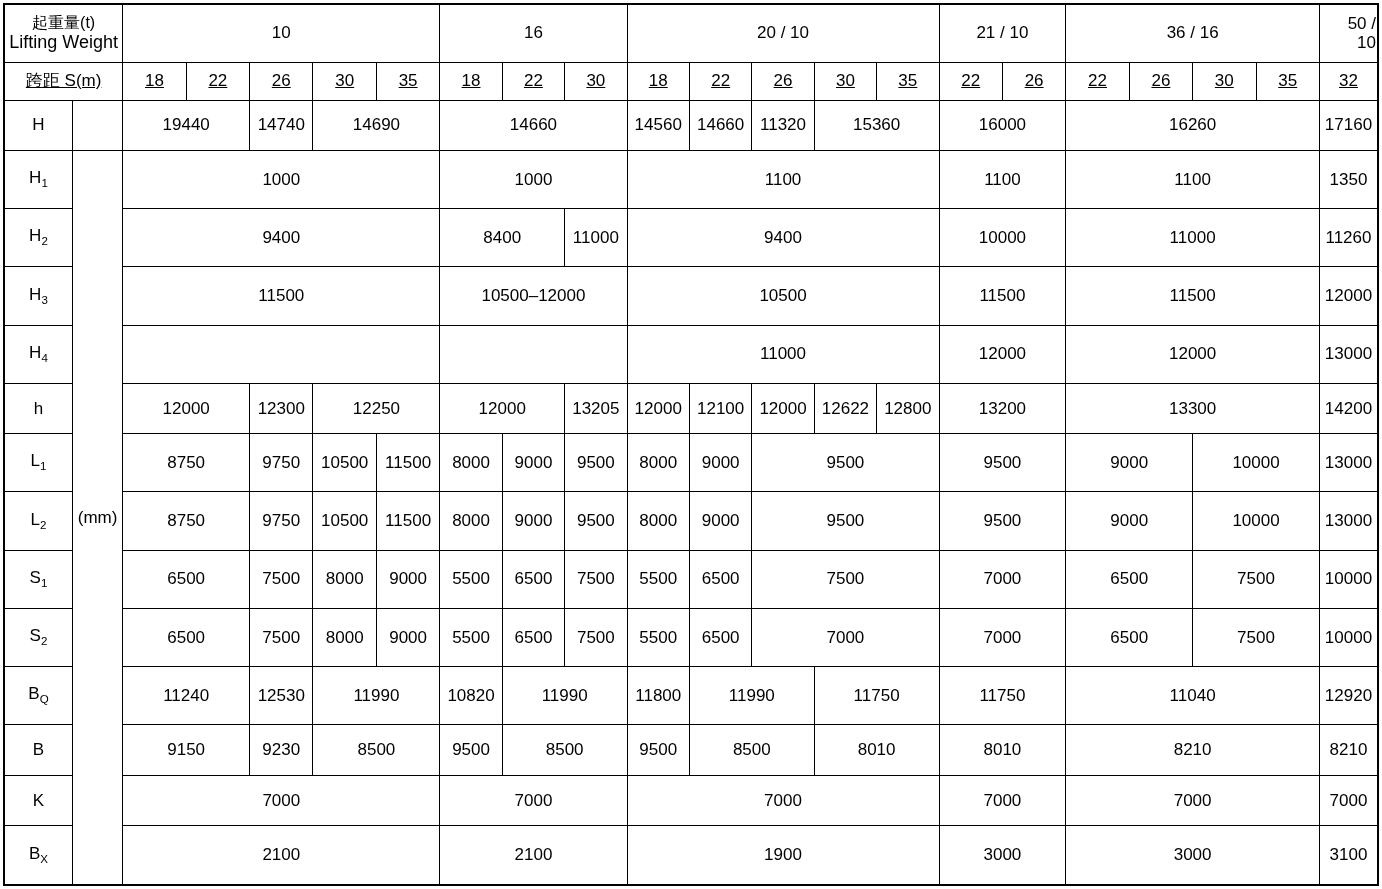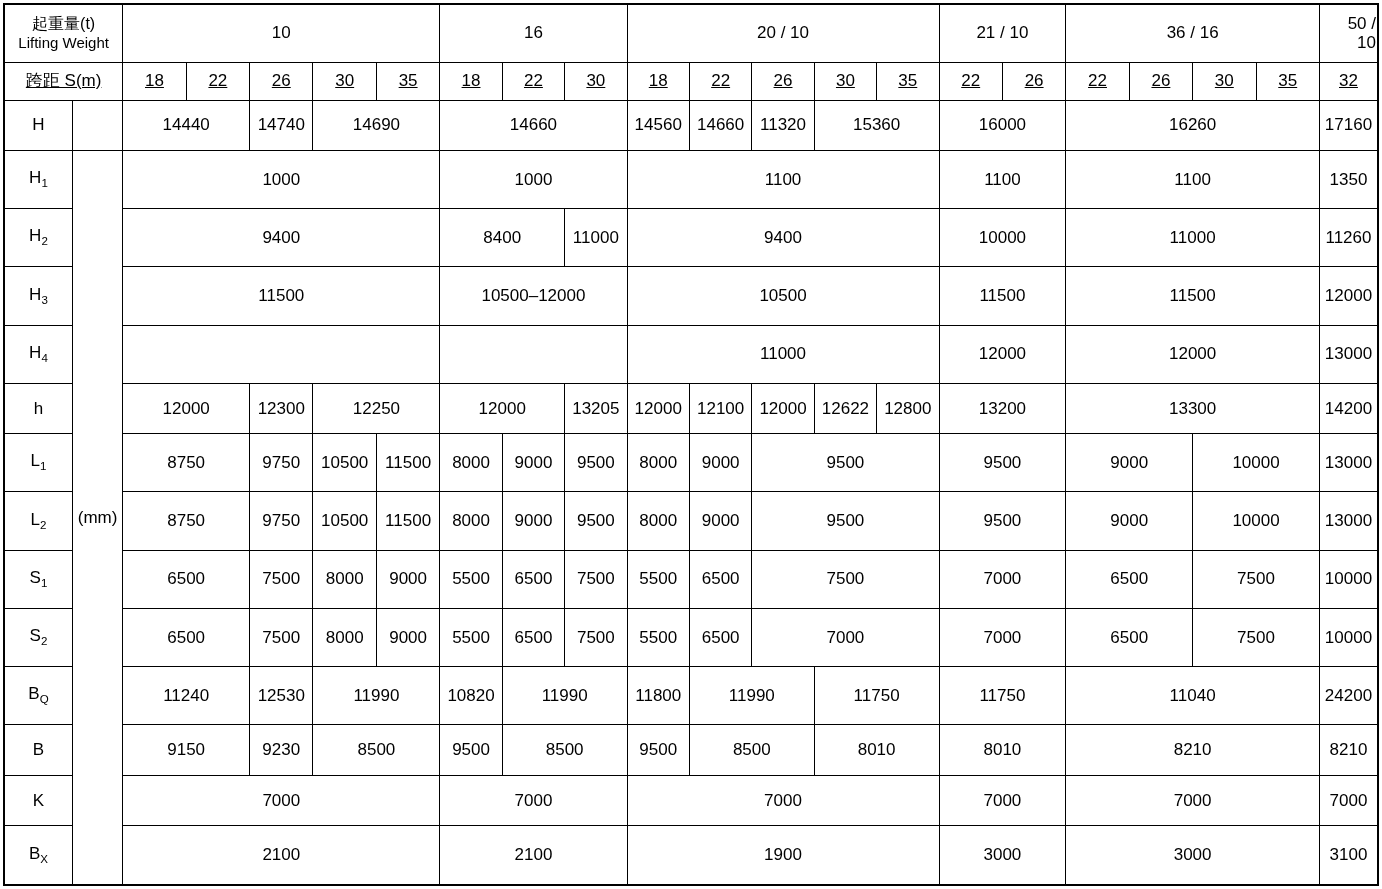--- a/index.html
+++ b/index.html
@@ -36,21 +36,21 @@
     overflow: hidden;
   }
   td.hdr-cap {
     font-size: 16px;
     line-height: 1.2;
   }
   td.hdr-cap .cn {
     font-size: 16px;
   }
   td.hdr-cap .en {
-    font-size: 15px;
+    font-size: 18px;
   }
   td.rowlabel {
     font-size: 19px;
   }
   td.unitcell {
     font-size: 16px;
   }
   td.grouphdr {
     font-size: 18px;
   }
@@ -132,21 +132,21 @@
           <td class="spanhdr">26</td>
           <td class="spanhdr">22</td>
           <td class="spanhdr">26</td>
           <td class="spanhdr">30</td>
           <td class="spanhdr">35</td>
           <td class="spanhdr">32</td>
         </tr>
         <tr>
           <td class="rowlabel">H</td>
           <td></td>
-          <td colspan="2">14440</td>
+          <td colspan="2">19440</td>
           <td colspan="1">14740</td>
           <td colspan="2">14690</td>
           <td colspan="3">14660</td>
           <td colspan="1">14560</td>
           <td colspan="1">14660</td>
           <td colspan="1">11320</td>
           <td colspan="2">15360</td>
           <td colspan="2">16000</td>
           <td colspan="4">16260</td>
           <td colspan="1">17160</td>
@@ -278,21 +278,21 @@
           <td colspan="2">11240</td>
           <td colspan="1">12530</td>
           <td colspan="2">11990</td>
           <td colspan="1">10820</td>
           <td colspan="2">11990</td>
           <td colspan="1">11800</td>
           <td colspan="2">11990</td>
           <td colspan="2">11750</td>
           <td colspan="2">11750</td>
           <td colspan="4">11040</td>
-          <td colspan="1">24200</td>
+          <td colspan="1">12920</td>
         </tr>
         <tr>
           <td class="rowlabel">B</td>
           <td colspan="2">9150</td>
           <td colspan="1">9230</td>
           <td colspan="2">8500</td>
           <td colspan="1">9500</td>
           <td colspan="2">8500</td>
           <td colspan="1">9500</td>
           <td colspan="2">8500</td>

